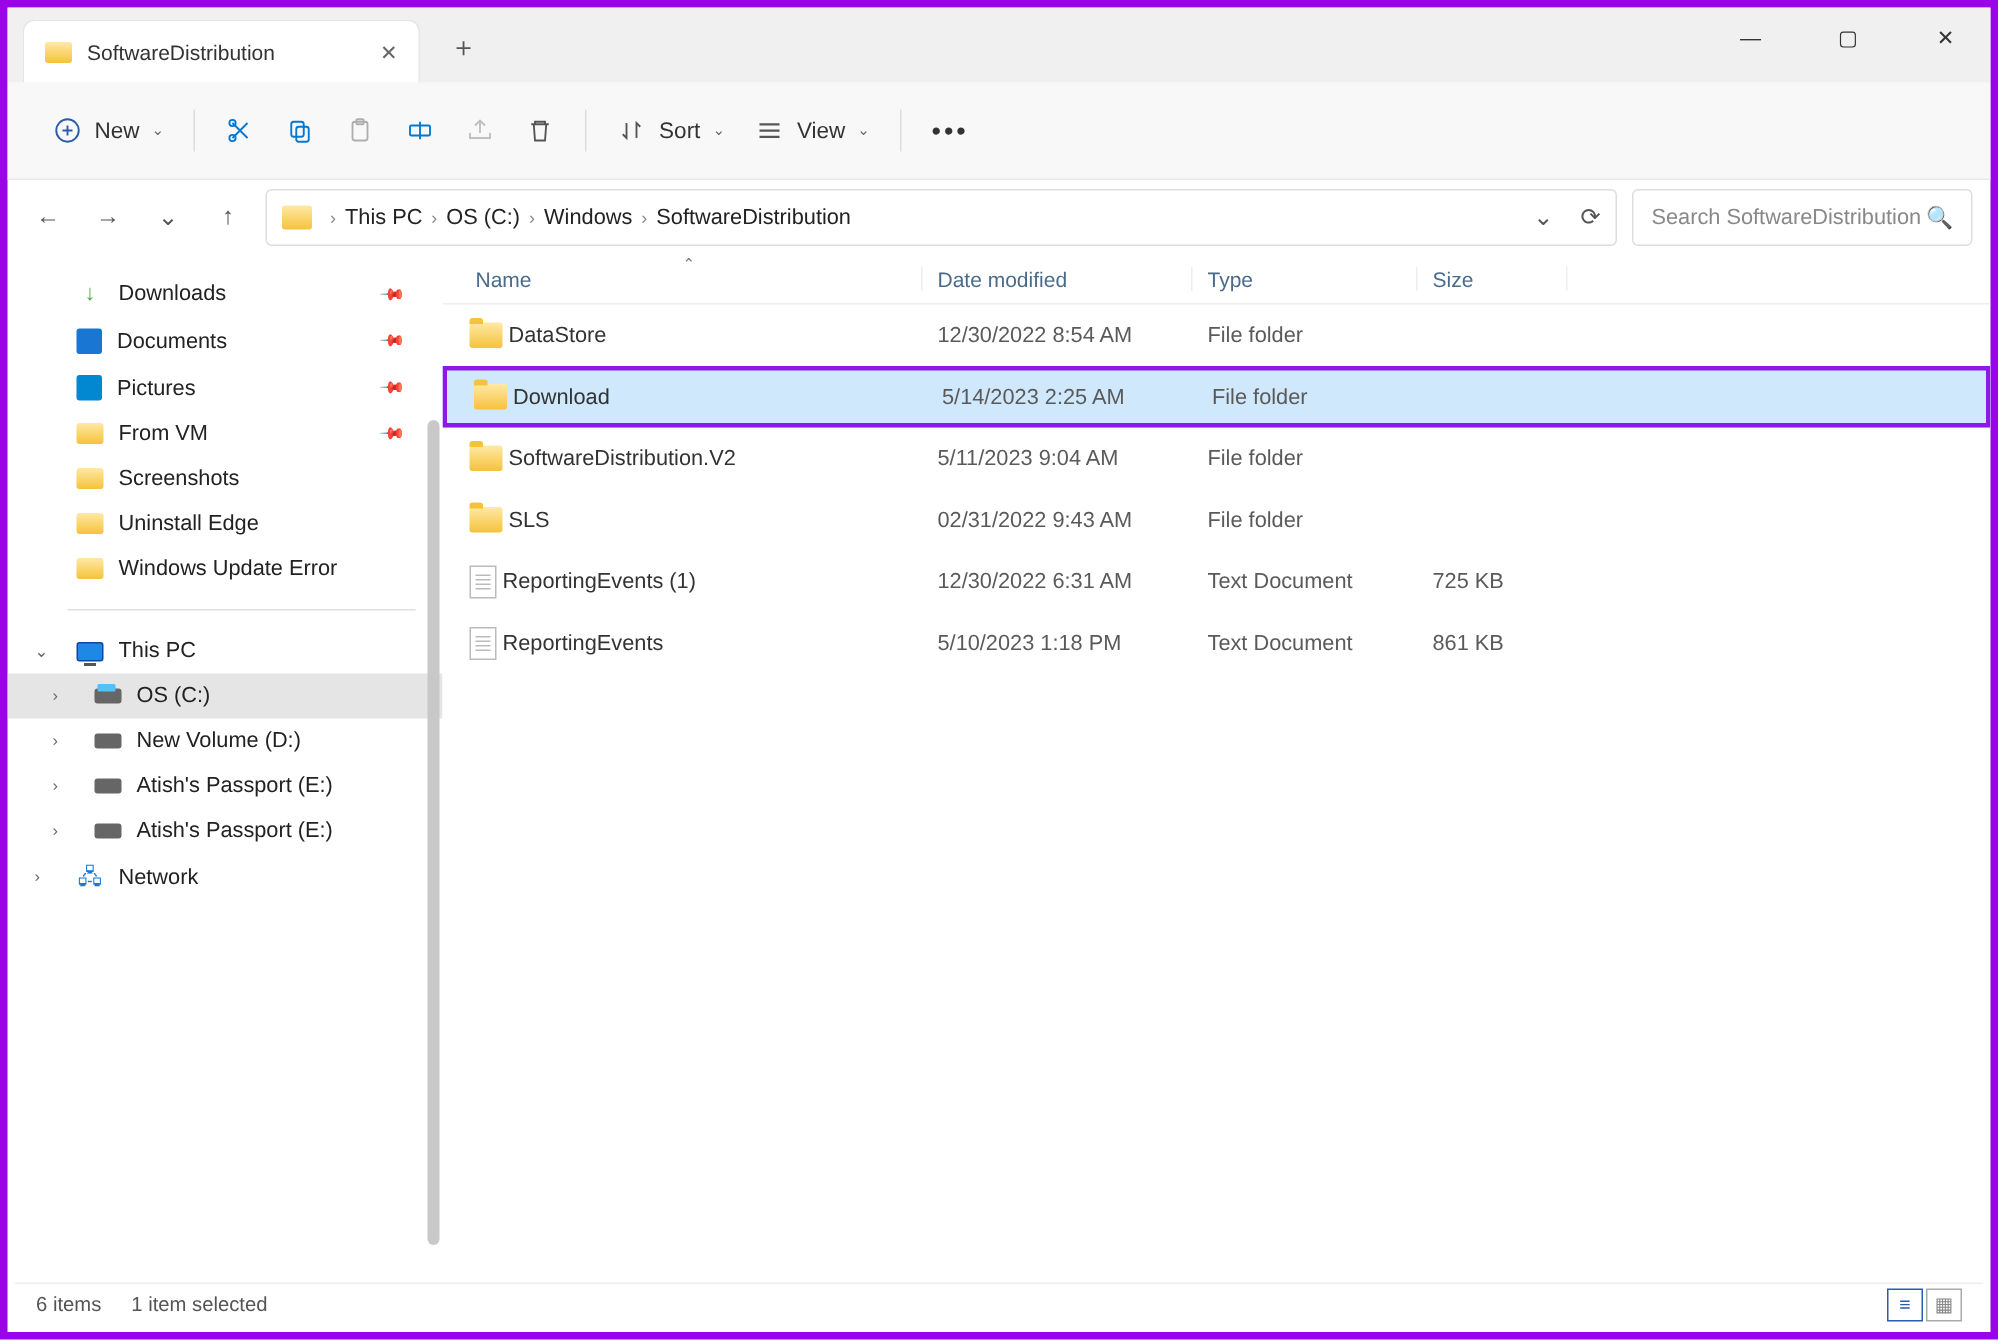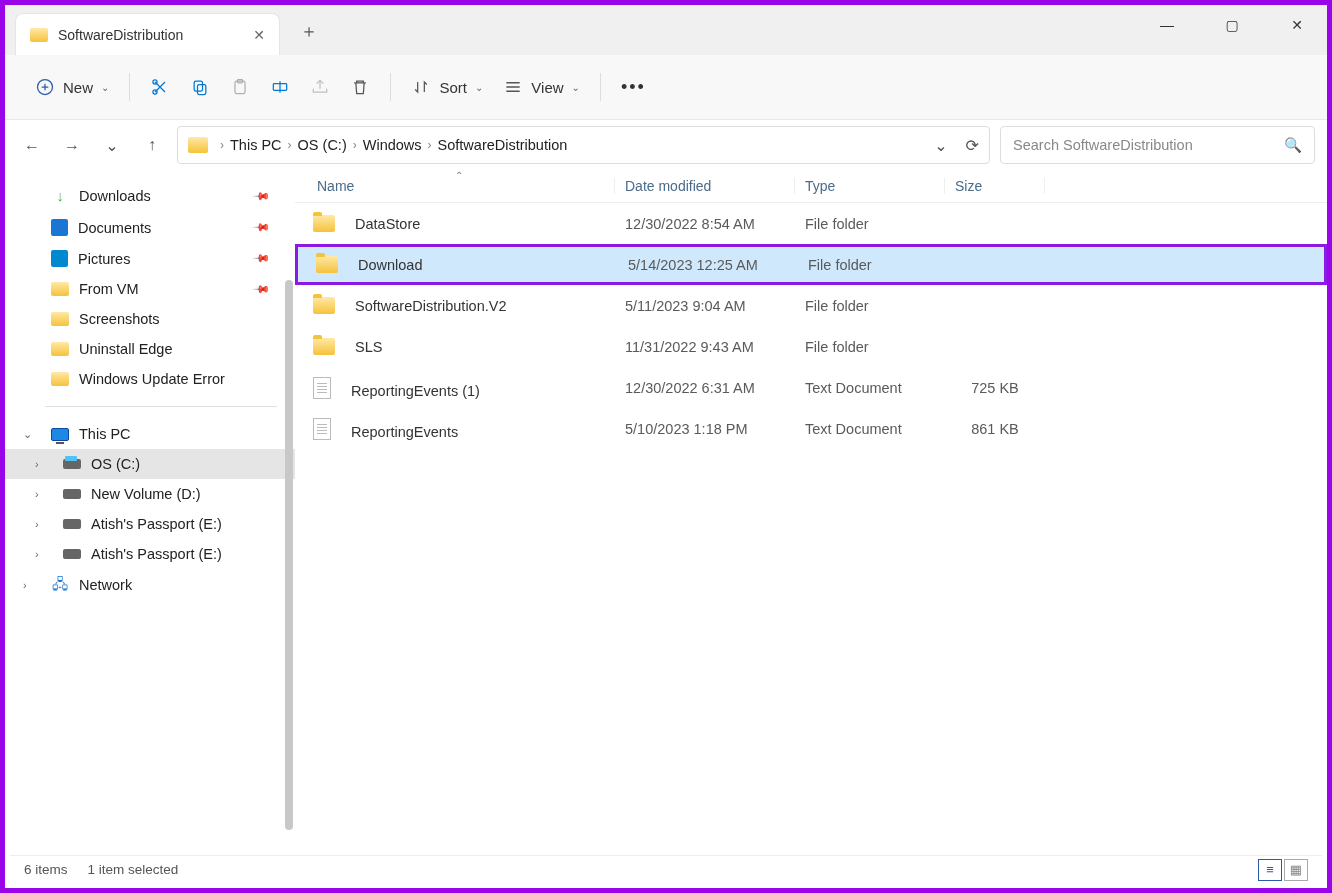--- a/index.html
+++ b/index.html
@@ -20,21 +20,21 @@
 .sep { width: 1px; height: 28px; background: #ddd; margin: 0 10px; }
 .chev { font-size: 10px; color: #666; }
 
 .navrow { height: 50px; display: flex; align-items: center; padding: 0 12px; gap: 10px; }
 .navbtn { width: 30px; height: 30px; display: flex; align-items: center; justify-content: center; cursor: pointer; color: #555; }
 .breadcrumb { flex: 1; height: 38px; border: 1px solid #ddd; border-radius: 4px; display: flex; align-items: center; padding: 0 10px; gap: 6px; background: #fff; }
 .breadcrumb .folder-ico { width: 20px; height: 16px; background: linear-gradient(#ffe9a6, #f5c23b); border-radius: 2px; margin-right: 6px; }
 .bc-item { font-size: 14.5px; color: #222; cursor: pointer; }
 .bc-sep { color: #888; font-size: 12px; }
 .bc-right { margin-left: auto; display: flex; gap: 18px; color: #555; }
-.searchbox { width: 315px; height: 38px; border: 1px solid #ddd; border-radius: 4px; display: flex; align-items: center; padding: 0 12px; color: #888; font-size: 14.5px; }
+.searchbox { width: 227px; height: 38px; border: 1px solid #ddd; border-radius: 4px; display: flex; align-items: center; padding: 0 12px; color: #888; font-size: 14.5px; }
 .searchbox .sicon { margin-left: auto; color: #555; }
 
 .main { display: flex; height: calc(100% - 165px - 28px); }
 .sidebar { width: 290px; padding: 10px 0; overflow-y: auto; position: relative; }
 .sidebar::after { content: ''; position: absolute; right: 2px; top: 110px; width: 8px; height: 550px; background: #c8c8c8; border-radius: 4px; }
 .side-item { display: flex; align-items: center; padding: 7px 18px 7px 46px; font-size: 14.5px; color: #222; cursor: pointer; gap: 10px; position: relative; }
 .side-item.selected { background: #e5e5e5; }
 .side-item .pin { position: absolute; right: 26px; color: #888; font-size: 11px; transform: rotate(45deg); }
 .side-item .exp { position: absolute; left: 18px; color: #666; font-size: 11px; }
 .side-item.indent { padding-left: 58px; }
@@ -56,23 +56,23 @@
 .col-name { width: 320px; padding-left: 22px; position: relative; }
 .col-name .sort { position: absolute; left: 160px; top: -8px; font-size: 10px; color: #777; }
 .col-date { width: 180px; }
 .col-type { width: 150px; }
 .col-size { width: 100px; }
 .headers > div { border-right: 1px solid #eee; padding-left: 10px; }
 .headers .col-name { padding-left: 22px; }
 
 .row { display: flex; align-items: center; height: 41px; font-size: 14.5px; color: #333; cursor: pointer; }
 .row.selected { background: #cfe8fb; border: 3px solid #8c1ae6; }
-.row .col-name { display: flex; align-items: flex-end; gap: 20px; padding-left: 18px; }
+.row .col-name { display: flex; align-items: center; gap: 4px; padding-left: 18px; }
 .row .col-date, .row .col-type, .row .col-size { color: #5a5a5a; padding-left: 10px; }
-.row .col-size { text-align: center; padding-right: 10px; }
+.row .col-size { text-align: left; padding-right: 10px; }
 .fico-folder { width: 22px; height: 17px; background: linear-gradient(#ffe9a6, #f5c23b); border-radius: 2px; position: relative; }
 .fico-folder::before { content:''; position:absolute; top:-3px; left:0; width:9px; height:4px; background:#f5c23b; border-radius:2px 2px 0 0; }
 .fico-txt { width: 18px; height: 22px; background:#fff; border:1px solid #bbb; position:relative; }
 .fico-txt::before{content:''; position:absolute; top:5px; left:3px; right:3px; height:1px; background:#bbb; box-shadow:0 3px 0 #bbb, 0 6px 0 #bbb, 0 9px 0 #bbb;}
 
 .statusbar { position: absolute; bottom: 5px; left: 5px; right: 5px; height: 28px; border-top: 1px solid #eee; display: flex; align-items: center; padding: 0 14px; font-size: 13.5px; color: #555; gap: 20px; }
 .viewbtns { margin-left: auto; display: flex; gap: 2px; }
 .vbtn { width: 24px; height: 22px; border: 1px solid #2a5caa; display:flex; align-items:center; justify-content:center; font-size:13px; color:#2a5caa; cursor:pointer;}
 .vbtn.off { border-color:#aaa; color:#888; }
 </style>
@@ -266,39 +266,39 @@
           </div>
           <div class="col-date">12/30/2022 8:54 AM</div>
           <div class="col-type">File folder</div>
           <div class="col-size"></div>
         </div>
         <div class="row selected">
           <div class="col-name">
             <span class="fico-folder"></span>
             <span>Download</span>
           </div>
-          <div class="col-date">5/14/2023 12:25 AM</div>
+          <div class="col-date">5/14/2023 2:25 AM</div>
           <div class="col-type">File folder</div>
           <div class="col-size"></div>
         </div>
         <div class="row">
           <div class="col-name">
             <span class="fico-folder"></span>
             <span>SoftwareDistribution.V2</span>
           </div>
           <div class="col-date">5/11/2023 9:04 AM</div>
           <div class="col-type">File folder</div>
           <div class="col-size"></div>
         </div>
         <div class="row">
           <div class="col-name">
             <span class="fico-folder"></span>
             <span>SLS</span>
           </div>
-          <div class="col-date">11/31/2022 9:43 AM</div>
+          <div class="col-date">02/31/2022 9:43 AM</div>
           <div class="col-type">File folder</div>
           <div class="col-size"></div>
         </div>
         <div class="row">
           <div class="col-name">
             <span class="fico-txt"></span>
             <span>ReportingEvents (1)</span>
           </div>
           <div class="col-date">12/30/2022 6:31 AM</div>
           <div class="col-type">Text Document</div>

